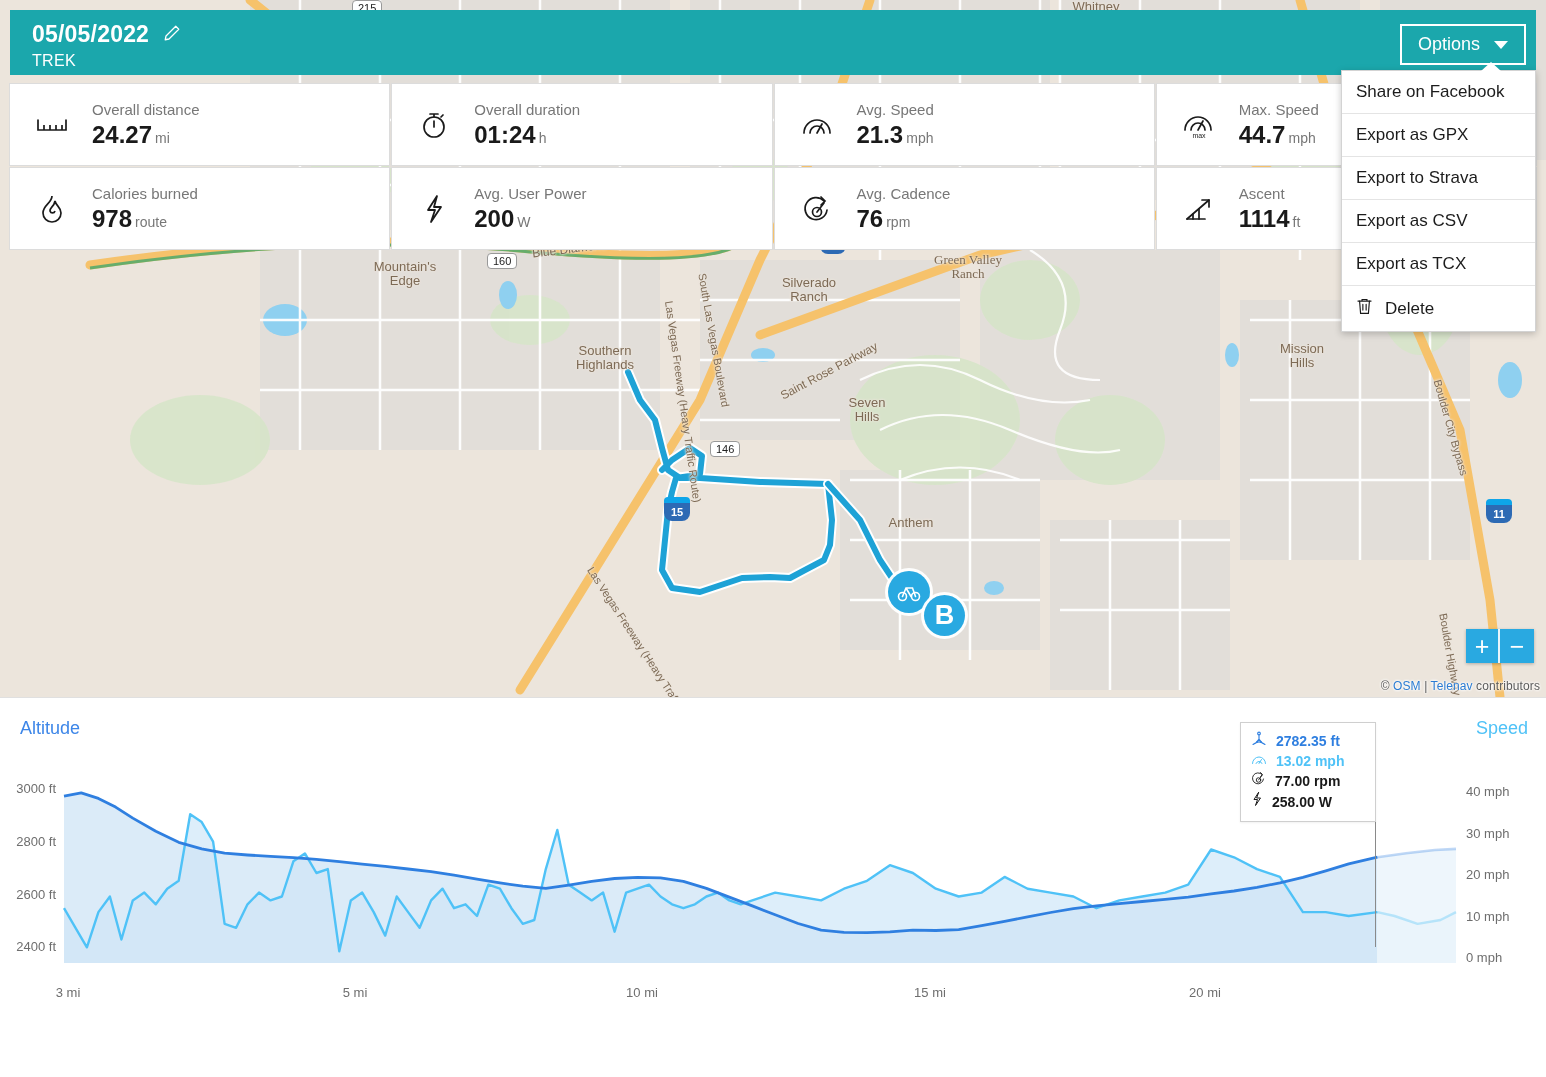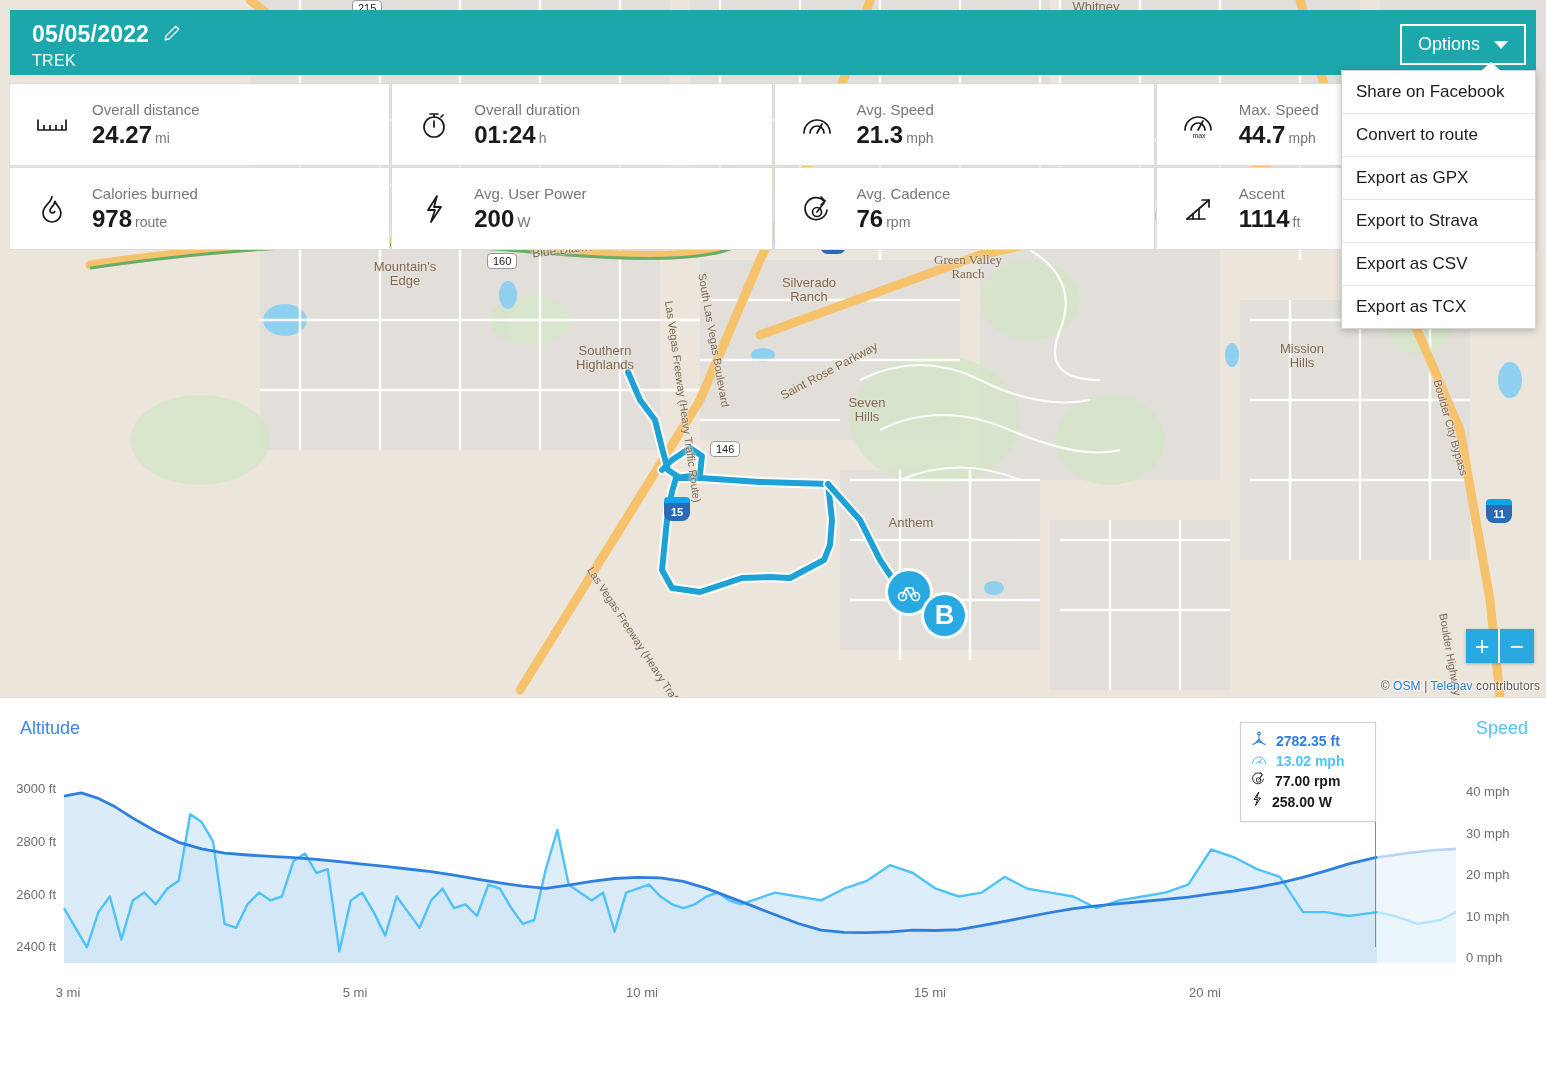--- a/index.html
+++ b/index.html
@@ -411,33 +411,40 @@
         <div class="stat-value"><span>1114</span><span class="stat-unit">ft</span></div>
       </div>
     </div>
   </div>
 
   <div class="dropdown">
     <div class="dd-item">
       <span>Share on Facebook</span>
     </div>
     <div class="dd-item">
-      <span>Convert to route</span>
-    </div>
-    <div class="dd-item">
       <span>Export as GPX</span>
     </div>
     <div class="dd-item">
       <span>Export to Strava</span>
     </div>
     <div class="dd-item">
       <span>Export as CSV</span>
     </div>
     <div class="dd-item">
       <span>Export as TCX</span>
+    </div>
+    <div class="dd-item">
+      <span>
+        <svg width="17" height="18" viewBox="0 0 20 22" fill="none" stroke="#1a1a1a" stroke-width="1.4" stroke-linecap="round">
+          <path d="M2 5 H18 M7 5 V3 H13 V5"></path>
+          <path d="M4 5 L5.2 20 H14.8 L16 5"></path>
+          <path d="M8 9 V16 M12 9 V16"></path>
+        </svg>
+      </span>
+      <span>Delete</span>
     </div>
   </div>
 
   <div class="chart-panel">
     <div class="chart-title-left">Altitude</div>
     <div class="chart-title-right">Speed</div>
 
     <svg id="plot-svg" width="1546" height="300" style="position:absolute;left:0;top:55px;">
         <rect x="1377.4239802224968" y="10" width="78.57601977750323" height="200" fill="#ffffff"></rect>
         <path d="M64.0 155.2 L75.5 174.8 L86.9 194.3 L98.4 159.1 L109.9 143.5 L121.4 186.5 L132.8 147.4 L144.3 139.6 L155.8 151.3 L167.2 135.7 L178.7 127.8 L190.2 61.3 L201.7 69.1 L213.1 88.7 L224.6 170.9 L236.1 174.8 L247.5 151.3 L259.0 139.6 L270.5 147.4 L281.9 143.5 L293.4 108.3 L304.9 100.4 L316.4 120.0 L327.8 116.1 L339.3 198.3 L350.8 147.4 L362.2 139.6 L373.7 159.1 L385.2 182.6 L396.7 143.5 L408.1 159.1 L419.6 174.8 L431.1 147.4 L442.5 135.7 L454.0 155.2 L465.5 151.3 L477.0 163.0 L488.4 131.7 L499.9 135.7 L511.4 155.2 L522.8 170.9 L534.3 167.0 L545.8 116.1 L557.3 77.0 L568.7 131.7 L580.2 139.6 L591.7 147.4 L603.1 139.6 L614.6 178.7 L626.1 139.6 L637.5 135.7 L649.0 131.7 L660.5 143.5 L672.0 151.3 L683.4 155.2 L694.9 151.3 L706.4 143.5 L717.8 139.6 L729.3 147.4 L740.8 151.3 L752.3 147.4 L775.2 139.6 L798.1 143.5 L821.1 147.4 L844.0 135.7 L867.0 127.8 L889.9 112.2 L912.9 120.0 L935.8 135.7 L958.7 143.5 L981.7 139.6 L1004.6 123.9 L1027.6 135.7 L1050.5 139.6 L1073.4 143.5 L1096.4 155.2 L1119.3 147.4 L1142.3 143.5 L1165.2 139.6 L1188.2 131.7 L1211.1 96.5 L1234.0 104.3 L1257.0 116.1 L1279.9 123.9 L1302.9 159.1 L1325.8 159.1 L1348.7 163.0 L1377.4 159.1 L1377.4 210 L64.0 210 Z" fill="#d9ecf9" opacity="0.9"></path>

